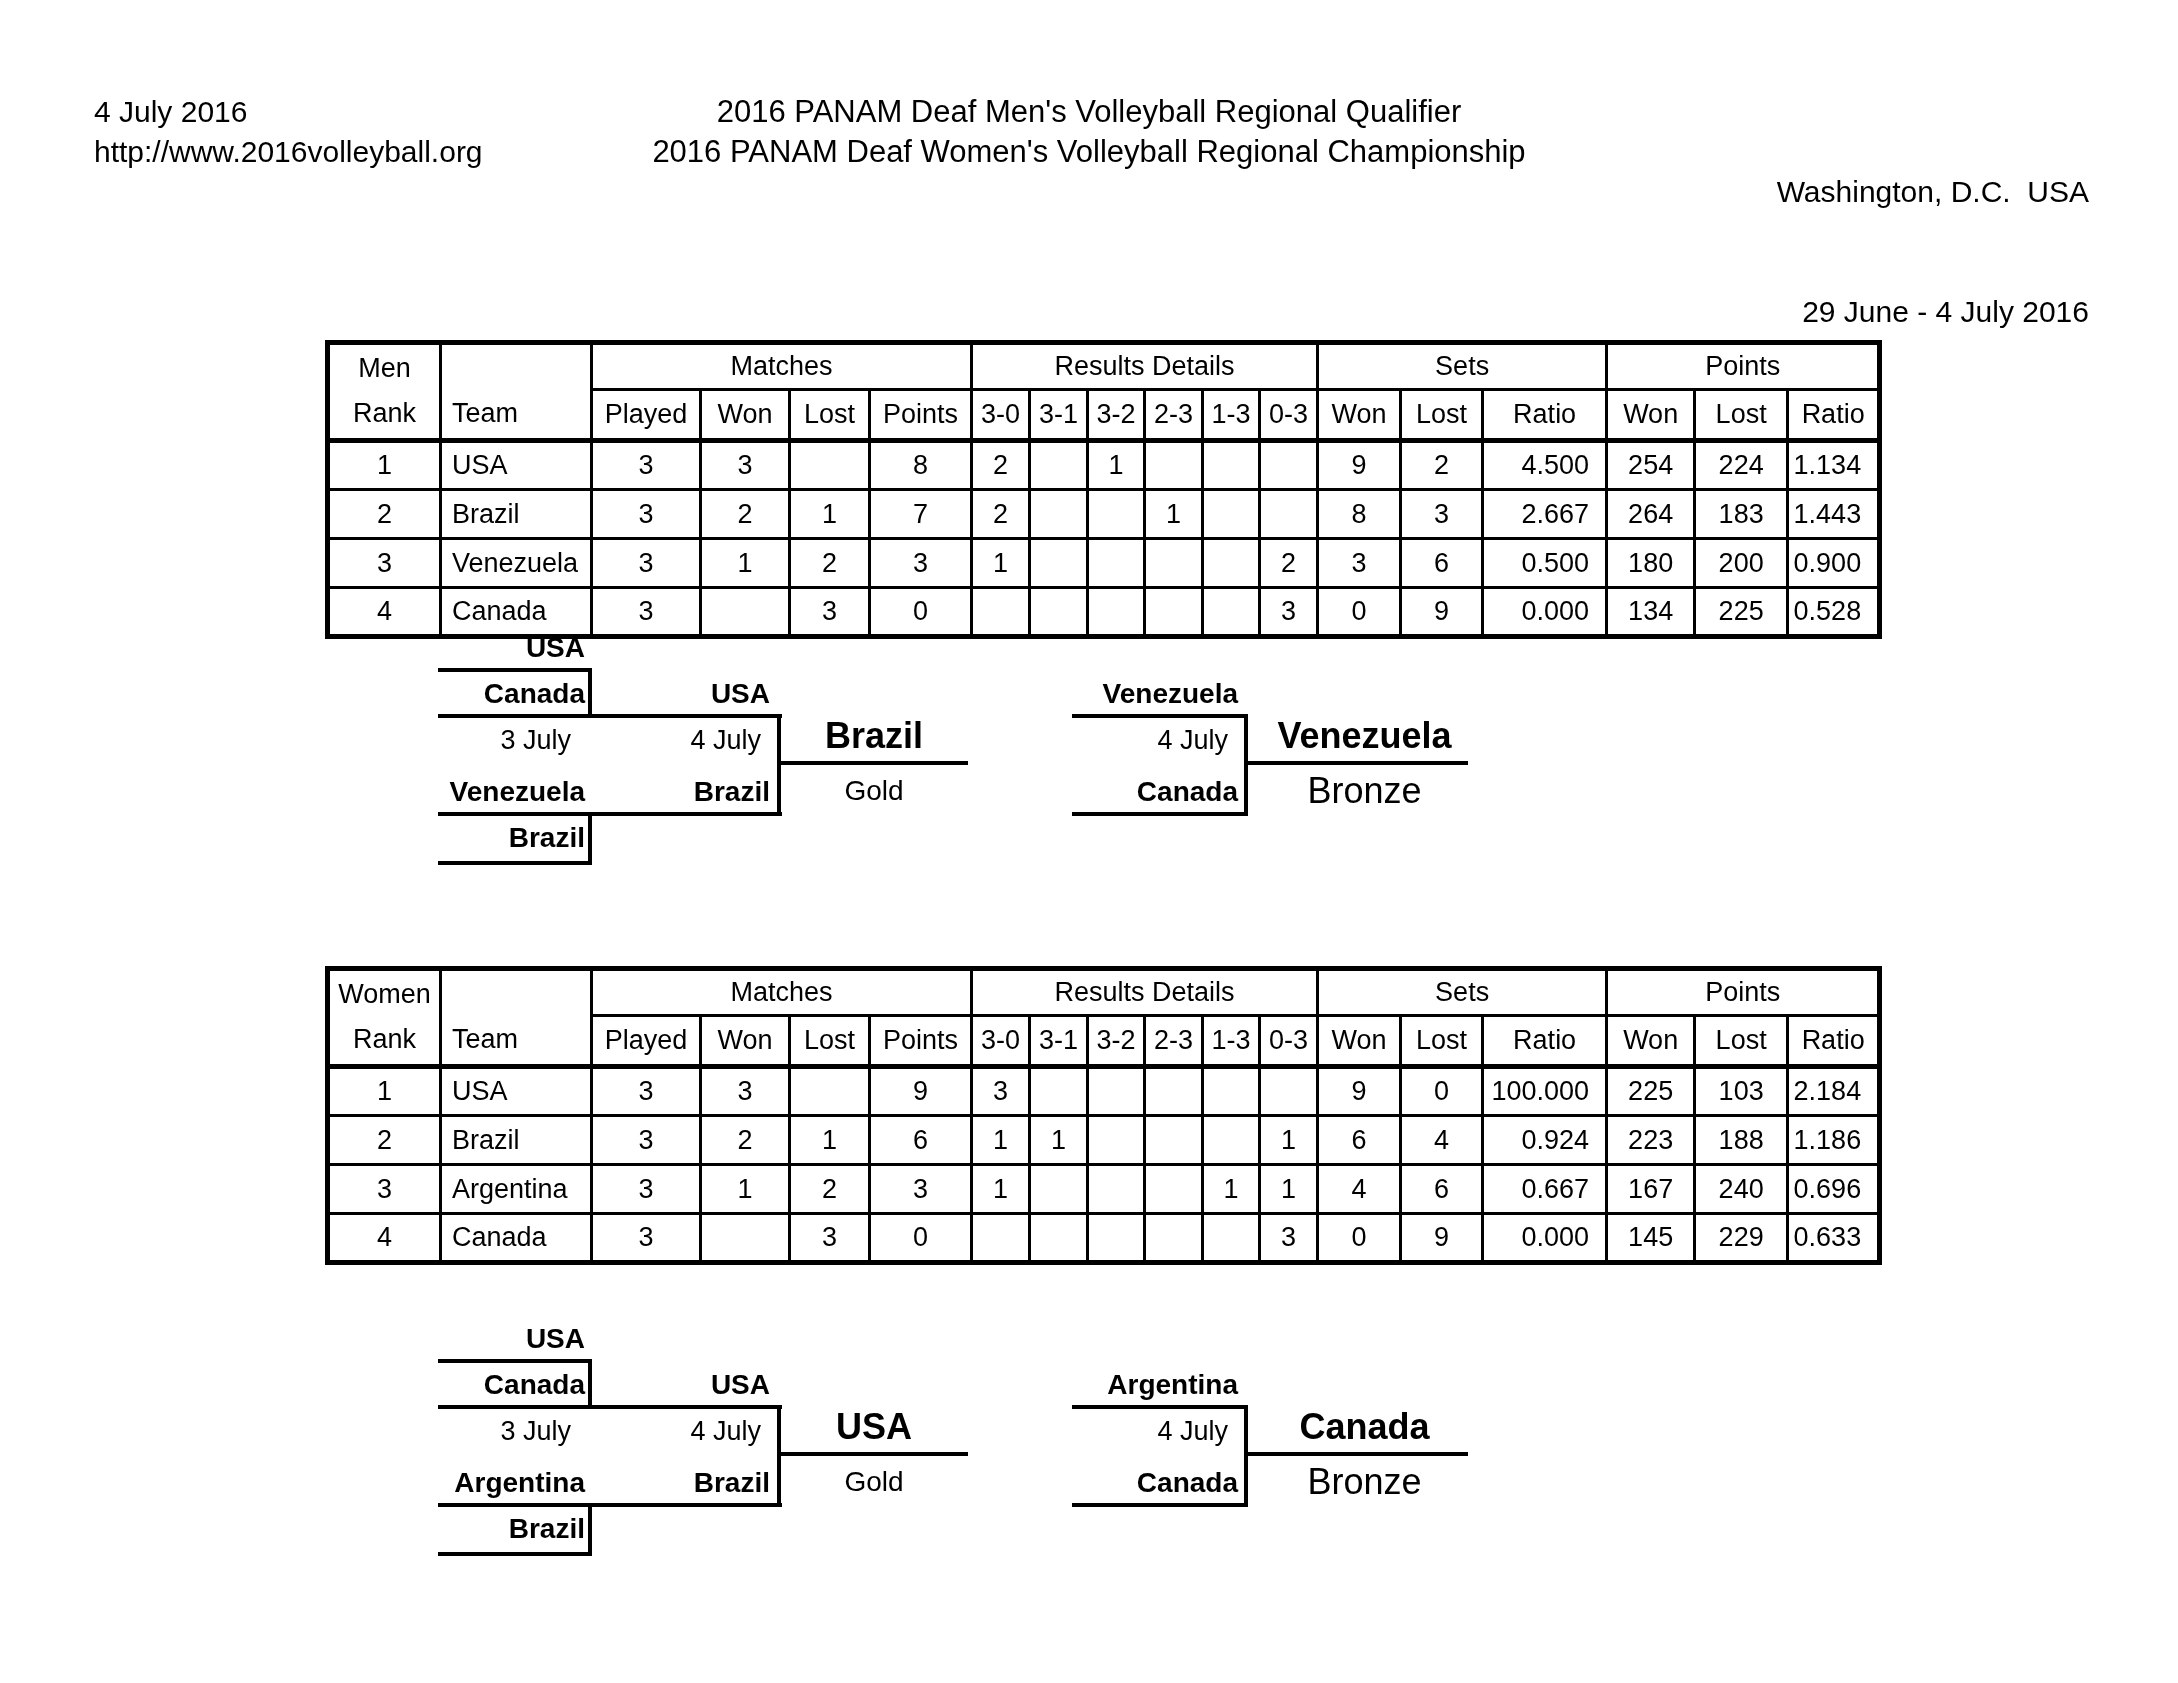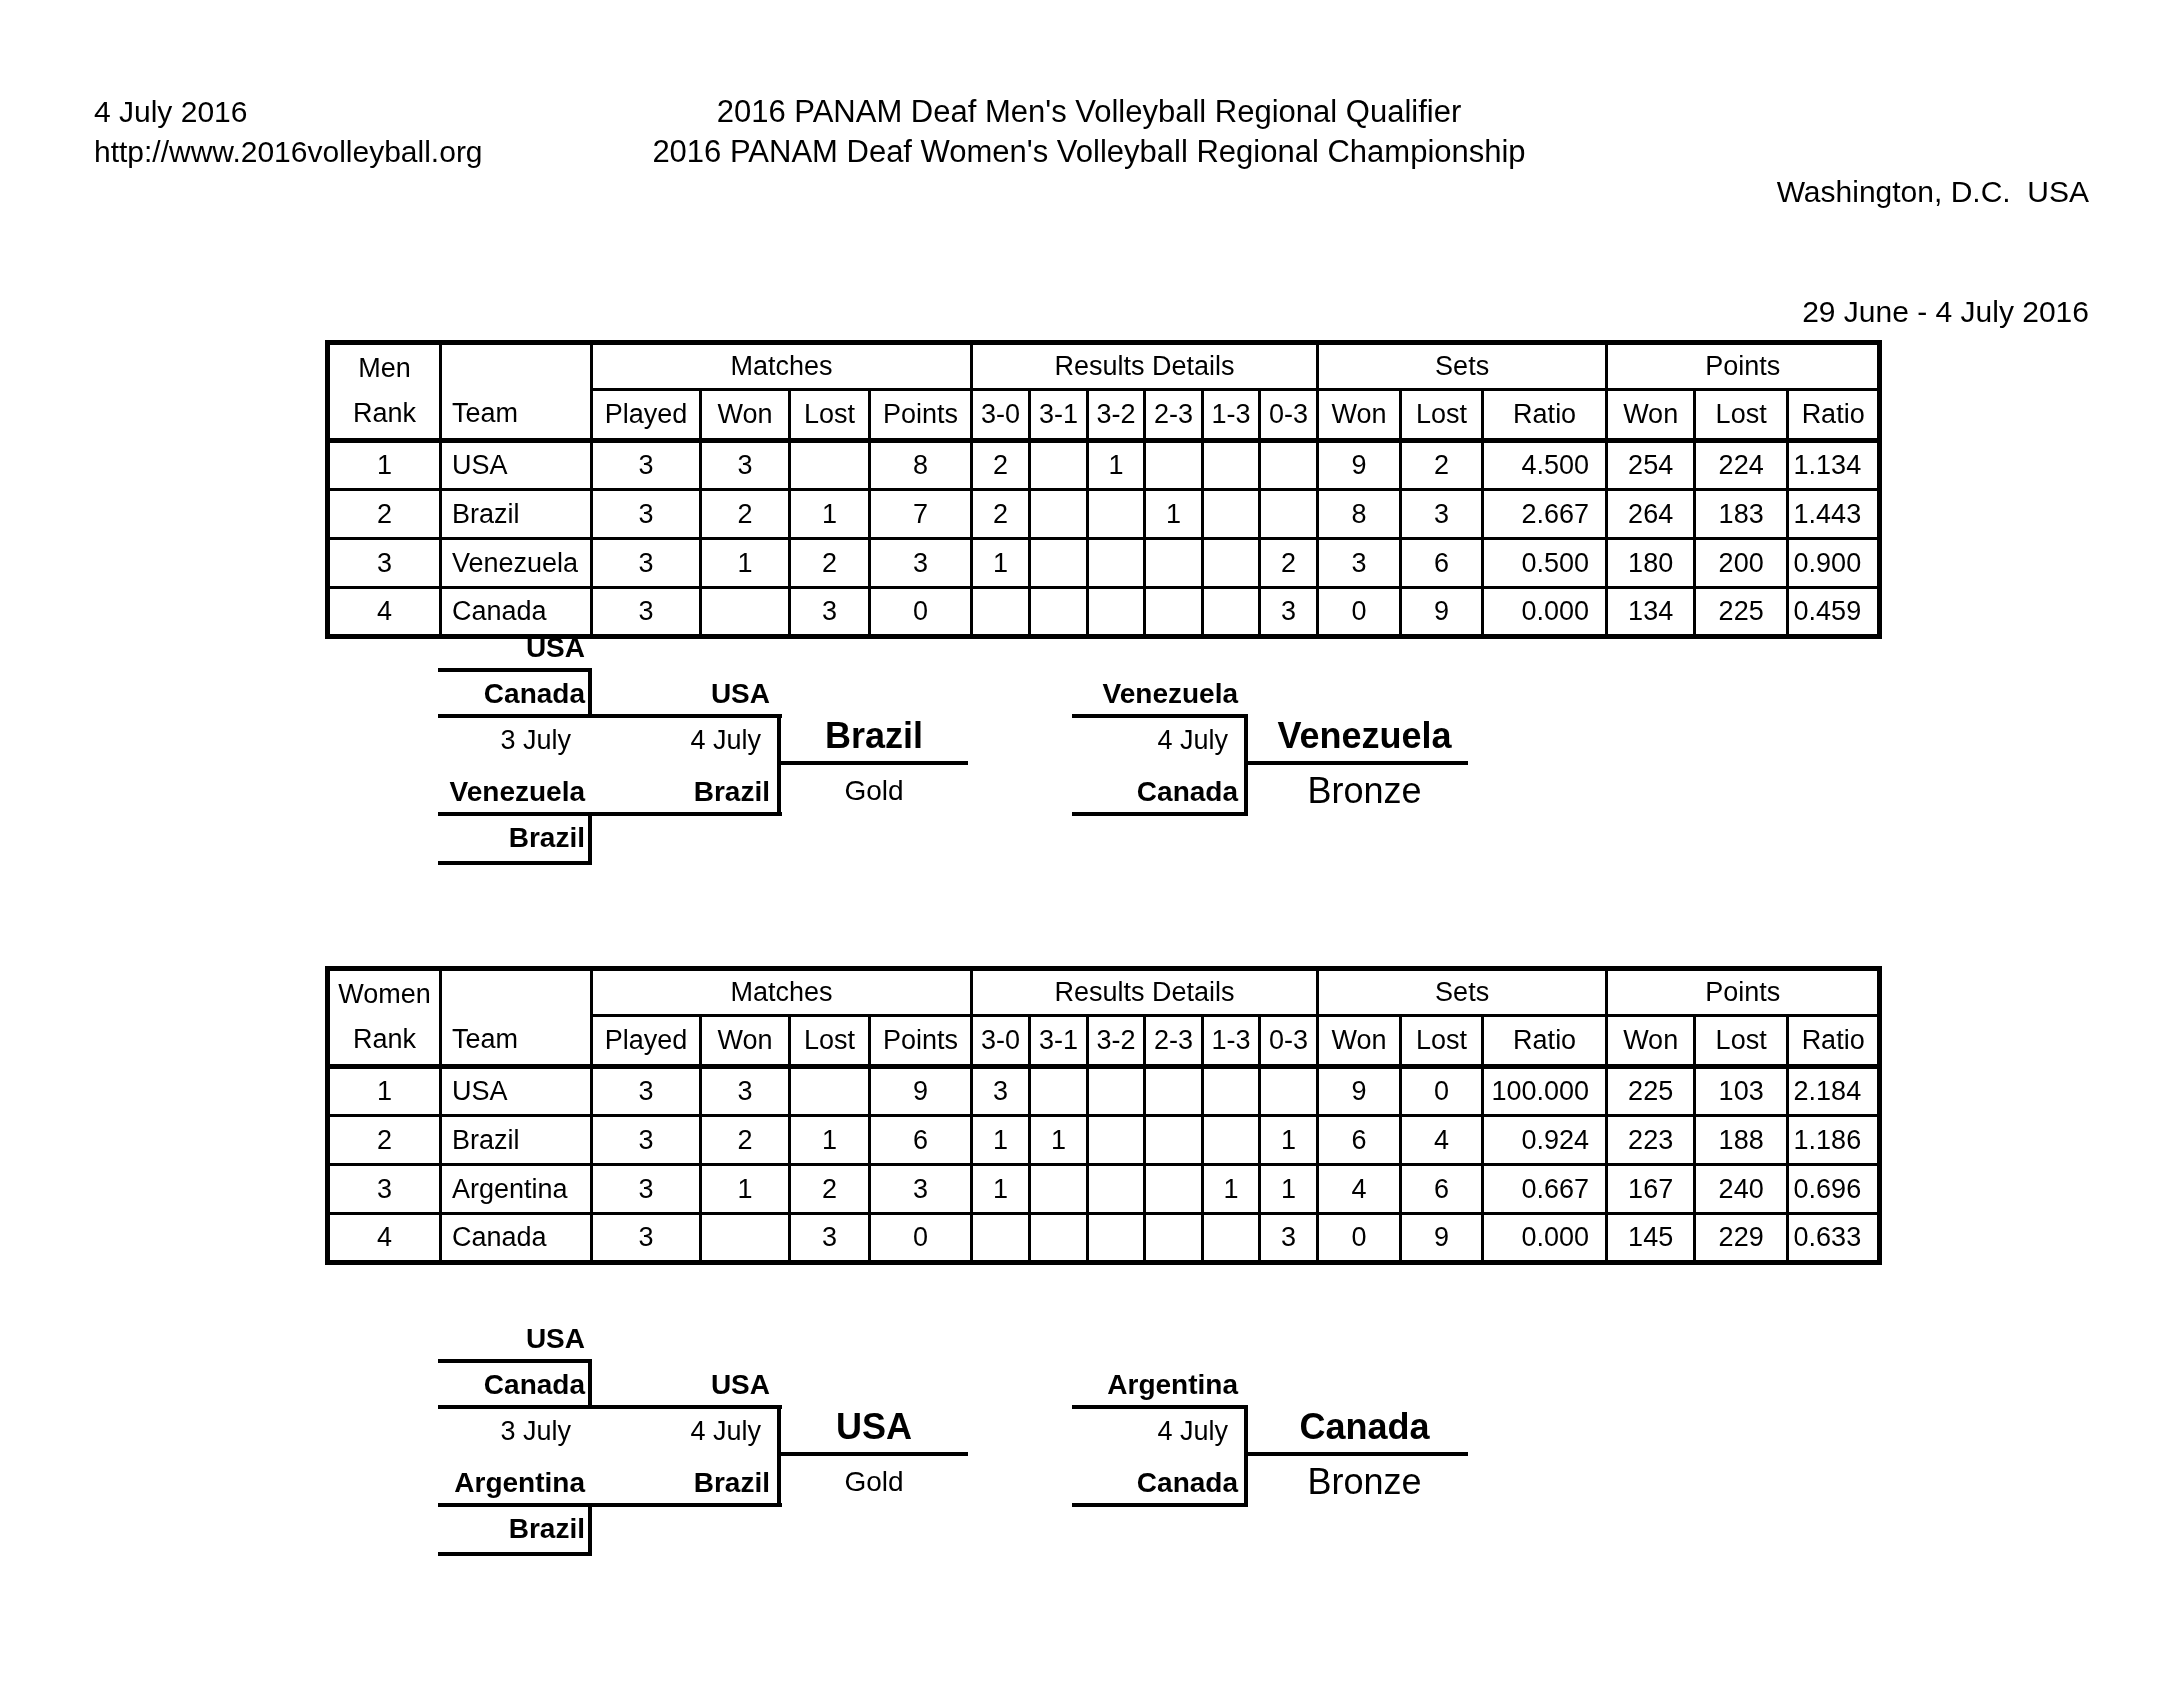--- a/index.html
+++ b/index.html
@@ -220,21 +220,21 @@
           <td></td>
           <td></td>
           <td></td>
           <td></td>
           <td>3</td>
           <td>0</td>
           <td>9</td>
           <td class="ra">0.000</td>
           <td>134</td>
           <td>225</td>
-          <td class="ra">0.459</td>
+          <td class="ra">0.528</td>
         </tr>
       </tbody>
   </table>
 
   <div class="bracket" id="men-bracket">
     <div class="bkline l1"></div>
     <div class="bkline l2"></div>
     <div class="bkline l3"></div>
     <div class="bkline l4"></div>
     <div class="bkline v1"></div>

